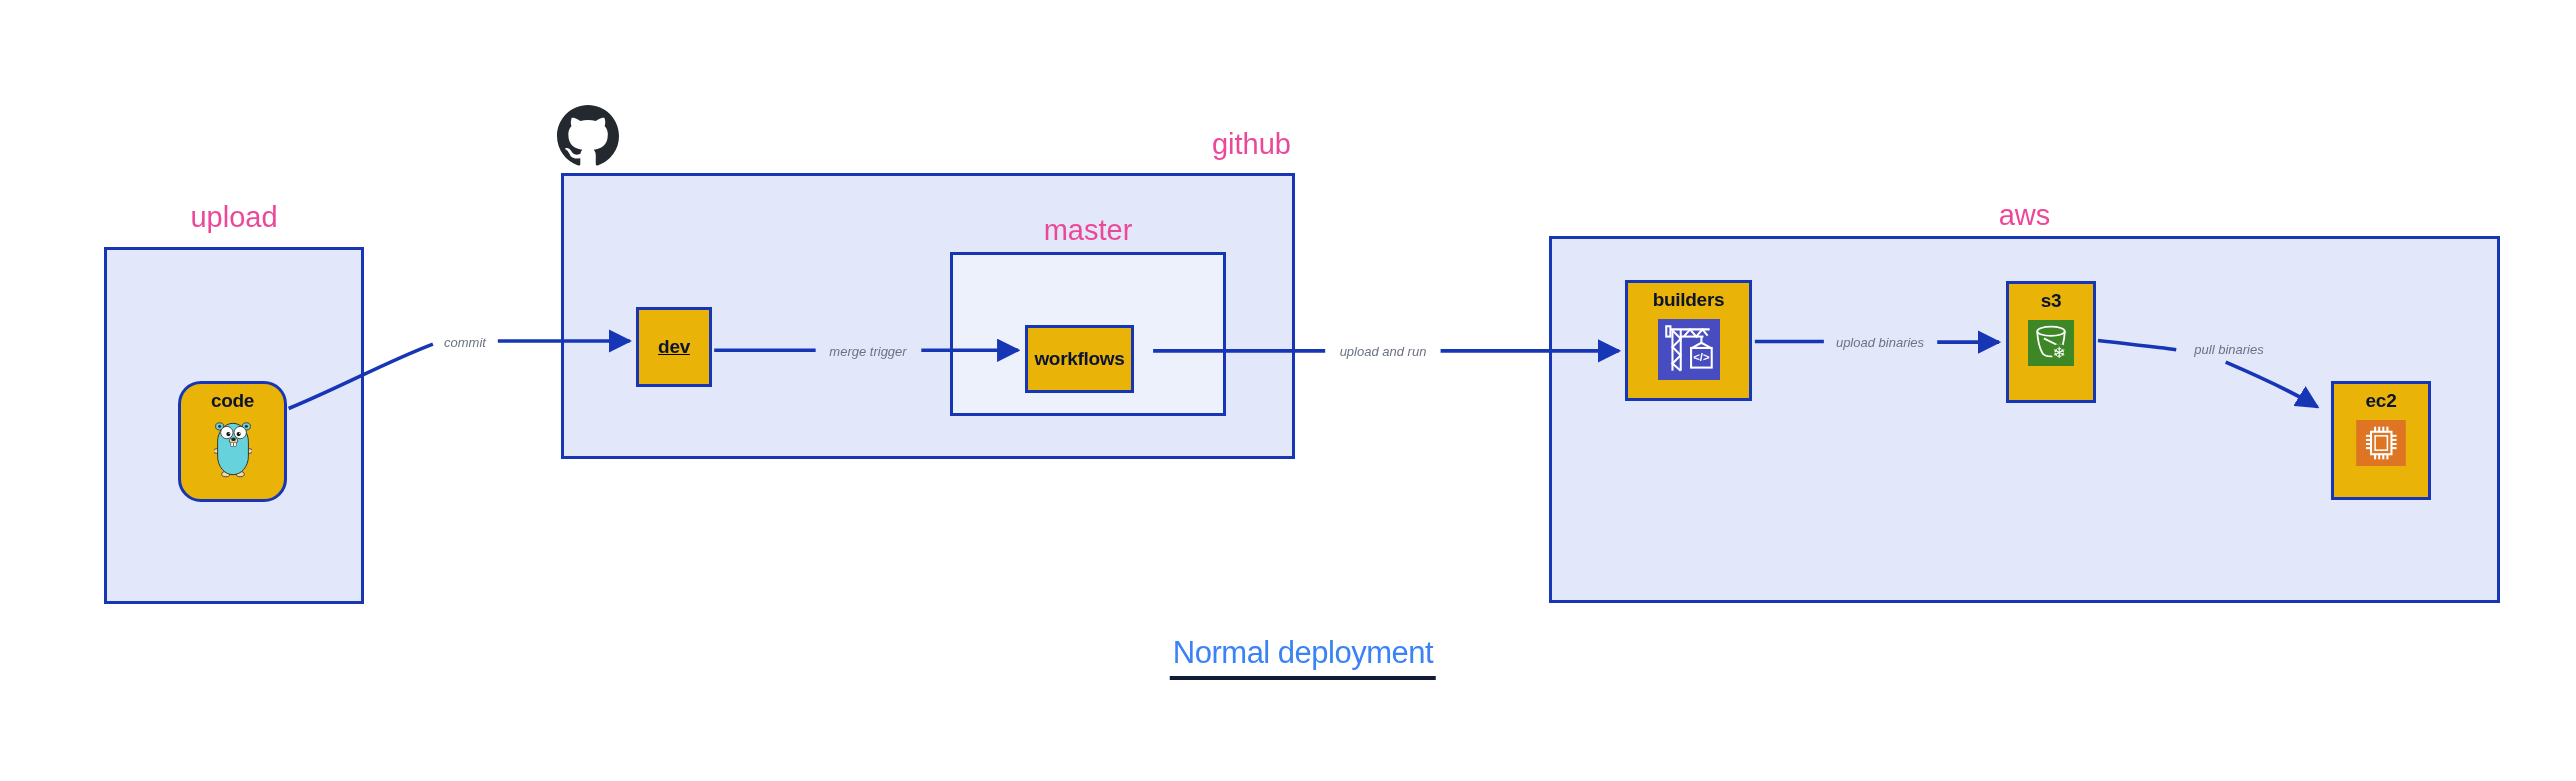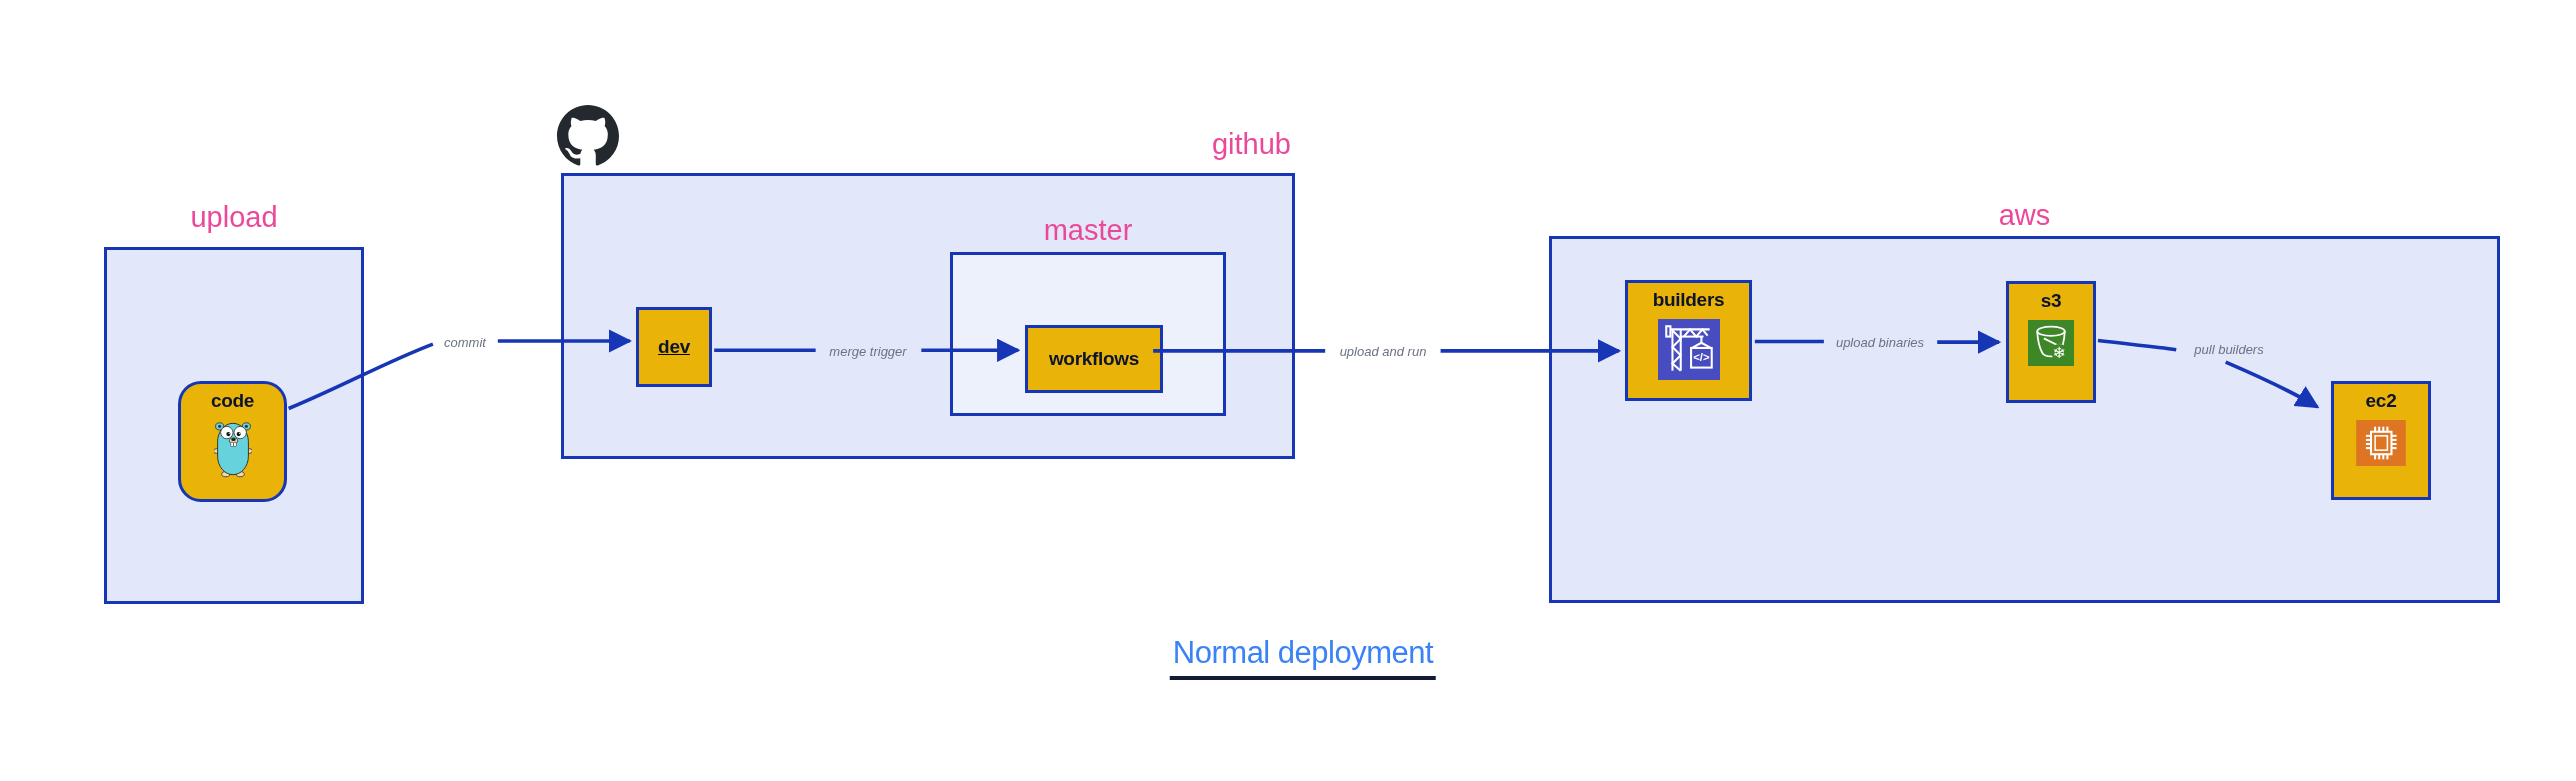--- a/index.html
+++ b/index.html
@@ -87,21 +87,21 @@
     <ellipse cx="38" cy="37.5" rx="4.5" ry="3" fill="#1c1c1c"></ellipse>
     <rect x="32.5" y="43" width="5.5" height="8" rx="1.5" fill="#ffffff" stroke="#2b2b2b" stroke-width="1.2"></rect>
     <rect x="38" y="43" width="5.5" height="8" rx="1.5" fill="#ffffff" stroke="#2b2b2b" stroke-width="1.2"></rect>
   </svg>
 </div>
 
 <div class="node centered" style="left:636px;top:307px;width:76px;height:80px;text-decoration:underline;">
   <div class="node-label">dev</div>
 </div>
 
-<div class="node centered" style="left:1025px;top:325px;width:138px;height:68px;">
+<div class="node centered" style="left:1025px;top:325px;width:109px;height:68px;">
   <div class="node-label">workflows</div>
 </div>
 
 <div class="node" style="left:1625px;top:280px;width:127px;height:121px;">
   <div class="node-label">builders</div>
   <svg class="node-icon" width="62" height="61" viewBox="0 0 120 118">
     <rect x="0" y="0" width="120" height="118" fill="#474dc0"></rect>
     <g stroke="#ffffff" stroke-width="4" fill="none">
       <rect x="16" y="14" width="8" height="20"></rect>
       <line x1="28" y1="20" x2="28" y2="100"></line>
@@ -157,21 +157,21 @@
       <line x1="69" y1="47" x2="79" y2="47"></line>
         <line x1="69" y1="55" x2="79" y2="55"></line>
     </g>
   </svg>
 </div>
 
 <div class="edge-label" style="left:465px;top:342px;">commit</div>
 <div class="edge-label" style="left:868px;top:351px;">merge trigger</div>
 <div class="edge-label" style="left:1383px;top:351px;">upload and run</div>
 <div class="edge-label" style="left:1880px;top:342px;">upload binaries</div>
-<div class="edge-label" style="left:2229px;top:349px;">pull builders</div>
+<div class="edge-label" style="left:2229px;top:349px;">pull binaries</div>
 
 <div class="diagram-title">Normal deployment</div>
 
 <svg class="arrows" width="2604" height="781" viewBox="0 0 5054 1516">
   <defs>
     <marker id="arr" viewBox="0 0 10 10" refX="9" refY="5" markerWidth="6.5" markerHeight="6.5" orient="auto-start-reverse">
       <path d="M0,0 L10,5 L0,10 z" fill="#1736b6"></path>
     </marker>
   </defs>
   <g stroke="#1736b6" stroke-width="7" fill="none">

